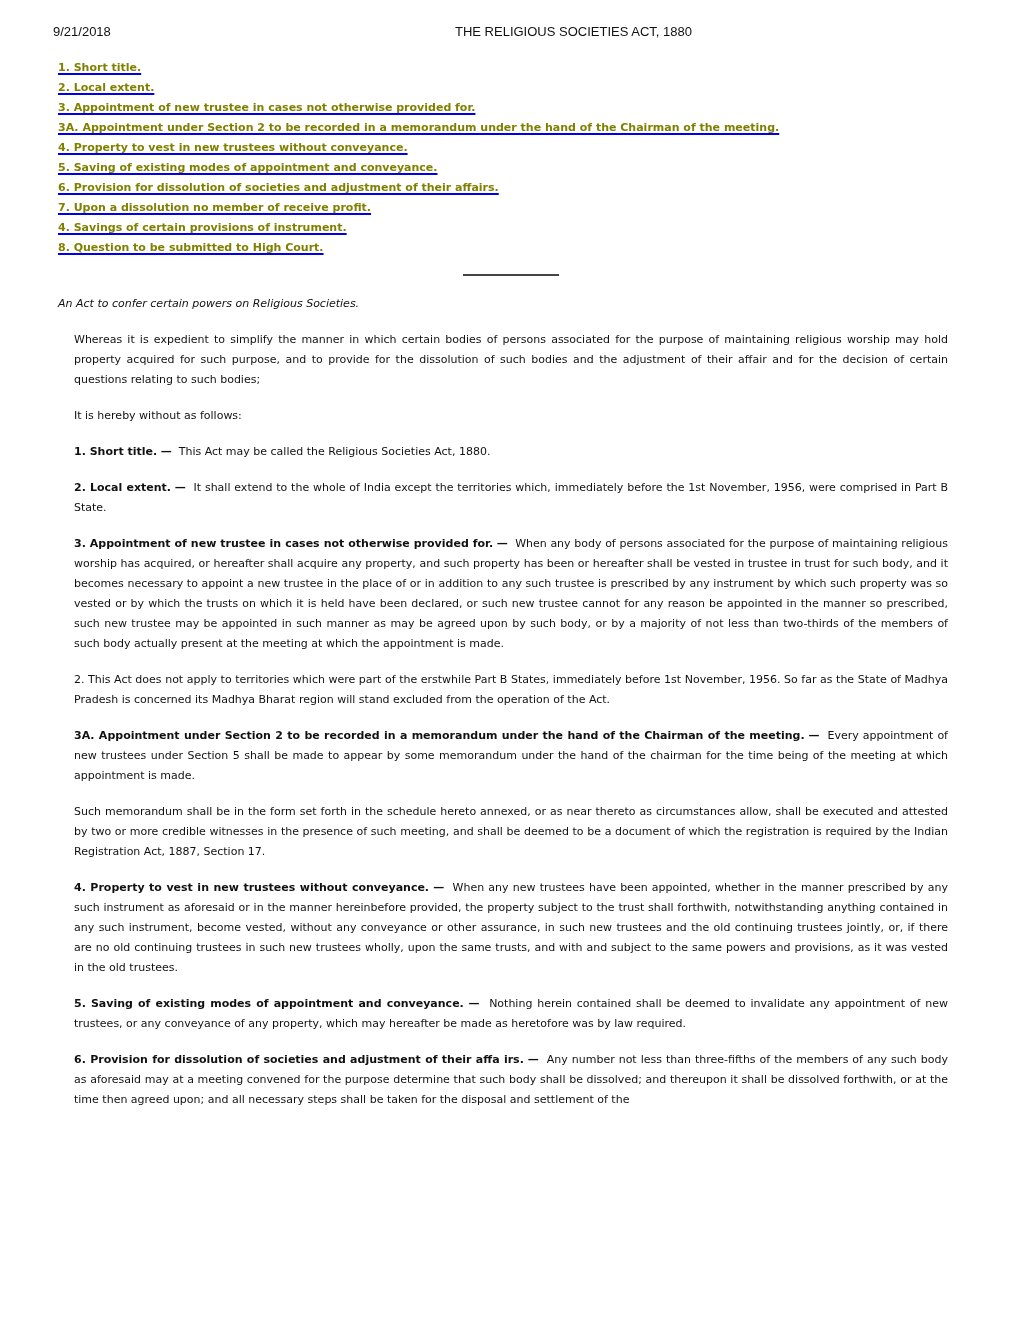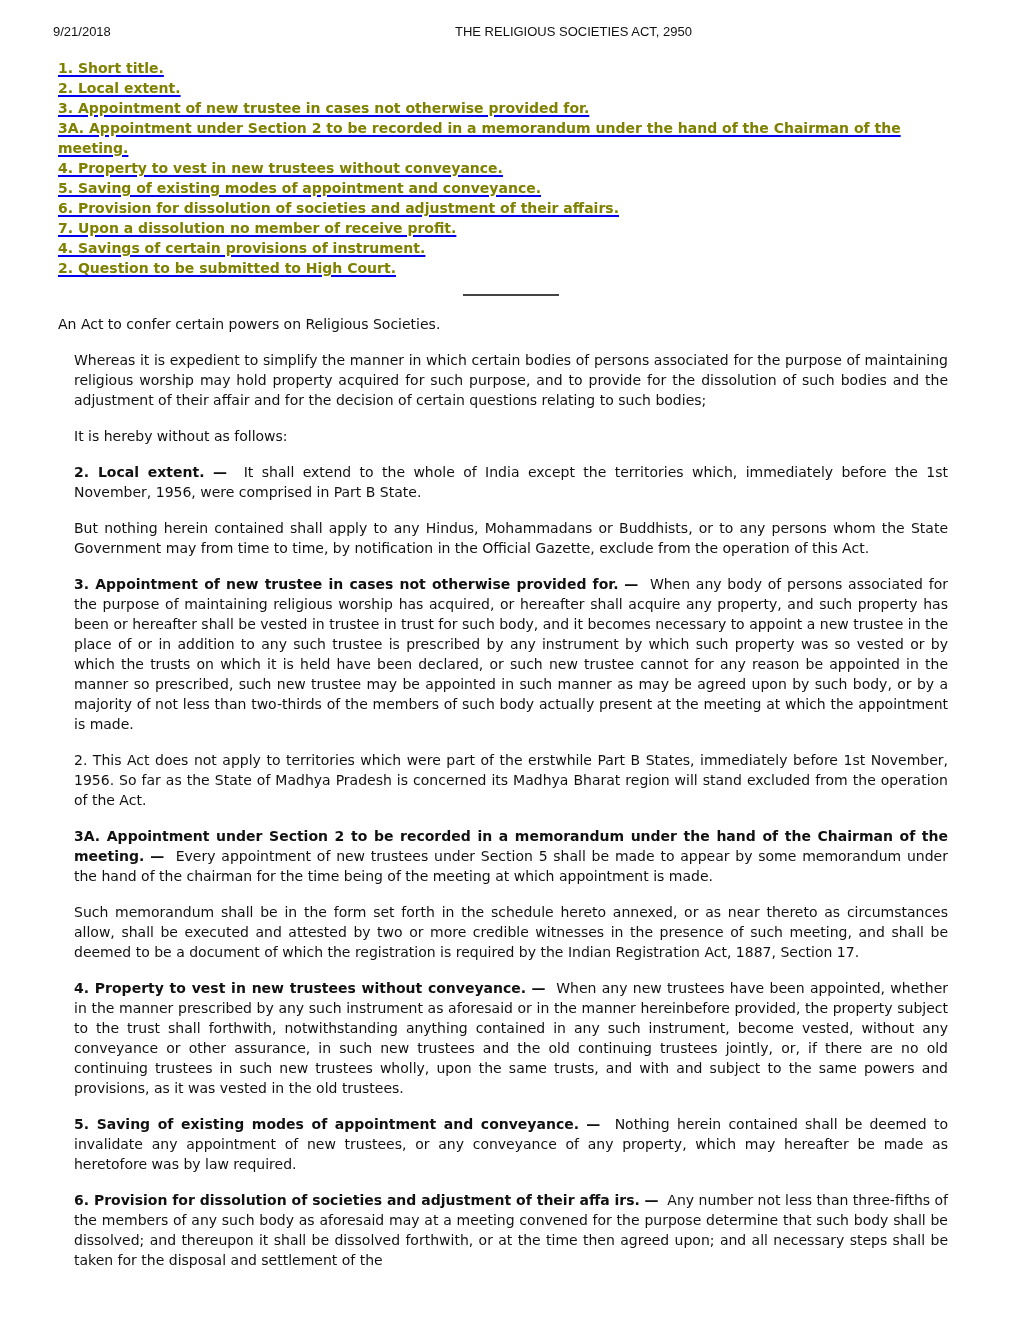--- a/index.html
+++ b/index.html
@@ -5,71 +5,75 @@
     html, body { margin: 0; padding: 0; background: #ffffff; }
     body { width: 1020px; height: 1320px; position: relative; overflow: hidden; }
     .print-header {
       position: absolute; top: 24px; left: 12px; width: 1020px; height: 16px;
       font-family: "Liberation Sans", sans-serif; font-size: 13px; color: #111;
     }
     .print-date { position: absolute; left: 41px; top: 0; }
     .print-title { position: absolute; left: 443px; top: 0; }
     .content {
       position: absolute; left: 58px; top: 58px; width: 906px;
-      font-family: "DejaVu Sans", sans-serif; font-size: 14px; line-height: 20px;
+      font-family: "DejaVu Sans", sans-serif; font-size: 11px; line-height: 20px;
       color: #111;
     }
     .toc { margin: 0; padding: 0; list-style: none; }
     .toc li { margin: 0; padding: 0; }
     .toc a {
       color: #808000; font-weight: bold; text-decoration: underline;
       text-decoration-color: #0000ee; text-decoration-thickness: 2px;
       text-underline-offset: 2px; cursor: pointer;
     }
     .rule { width: 96px; height: 0; border-top: 2px solid #444; margin: 16px auto 18px auto; position: relative; left: 0; }
-    .preamble { margin: 0; }
+    .preamble { font-style: italic; margin: 0; }
     p { margin: 16px; text-align: justify; }
     .sec-head { font-weight: bold; }
     .dash { font-weight: bold; }
   </style>
 </head>
 <body>
 
 <div class="print-header">
   <span class="print-date">9/21/2018</span>
-  <span class="print-title">THE RELIGIOUS SOCIETIES ACT, 2950</span>
+  <span class="print-title">THE RELIGIOUS SOCIETIES ACT, 1880</span>
 </div>
 
 <div class="content">
   <ul class="toc">
     <li><a>1. Short title.</a></li>
     <li><a>2. Local extent.</a></li>
     <li><a>3. Appointment of new trustee in cases not otherwise provided for.</a></li>
     <li><a>3A. Appointment under Section 2 to be recorded in a memorandum under the hand of the Chairman of the meeting.</a></li>
     <li><a>4. Property to vest in new trustees without conveyance.</a></li>
     <li><a>5. Saving of existing modes of appointment and conveyance.</a></li>
     <li><a>6. Provision for dissolution of societies and adjustment of their affairs.</a></li>
     <li><a>7. Upon a dissolution no member of receive profit.</a></li>
     <li><a>4. Savings of certain provisions of instrument.</a></li>
-    <li><a>2. Question to be submitted to High Court.</a></li>
+    <li><a>8. Question to be submitted to High Court.</a></li>
   </ul>
 
   <div class="rule"></div>
 
   <p class="preamble">An Act to confer certain powers on Religious Societies.</p>
   <p>Whereas it is expedient to simplify the manner in which certain bodies of persons associated for the purpose of maintaining religious worship may hold property acquired for such purpose, and to provide for the dissolution of such bodies and the adjustment of their affair and for the decision of certain questions relating to such bodies;</p>
   <p>It is hereby without as follows:</p>
 
+  <p>
+    <span class="sec-head">1. Short title.</span>
+    <span class="dash">—</span>&nbsp;
+    <span>This Act may be called the Religious Societies Act, 1880.</span>
+  </p>
 
   <p>
     <span class="sec-head">2. Local extent.</span>
     <span class="dash">—</span>&nbsp;
     <span>It shall extend to the whole of India except the territories which, immediately before the 1st November, 1956, were comprised in Part B State.</span>
   </p>
-  <p>But nothing herein contained shall apply to any Hindus, Mohammadans or Buddhists, or to any persons whom the State Government may from time to time, by notification in the Official Gazette, exclude from the operation of this Act.</p>
 
   <p>
     <span class="sec-head">3. Appointment of new trustee in cases not otherwise provided for.</span>
     <span class="dash">—</span>&nbsp;
     <span>When any body of persons associated for the purpose of maintaining religious worship has acquired, or hereafter shall acquire any property, and such property has been or hereafter shall be vested in trustee in trust for such body, and it becomes necessary to appoint a new trustee in the place of or in addition to any such trustee is prescribed by any instrument by which such property was so vested or by which the trusts on which it is held have been declared, or such new trustee cannot for any reason be appointed in the manner so prescribed, such new trustee may be appointed in such manner as may be agreed upon by such body, or by a majority of not less than two-thirds of the members of such body actually present at the meeting at which the appointment is made.</span>
   </p>
   <p>2. This Act does not apply to territories which were part of the erstwhile Part B States, immediately before 1st November, 1956. So far as the State of Madhya Pradesh is concerned its Madhya Bharat region will stand excluded from the operation of the Act.</p>
 
   <p>
     <span class="sec-head">3A. Appointment under Section 2 to be recorded in a memorandum under the hand of the Chairman of the meeting.</span>

